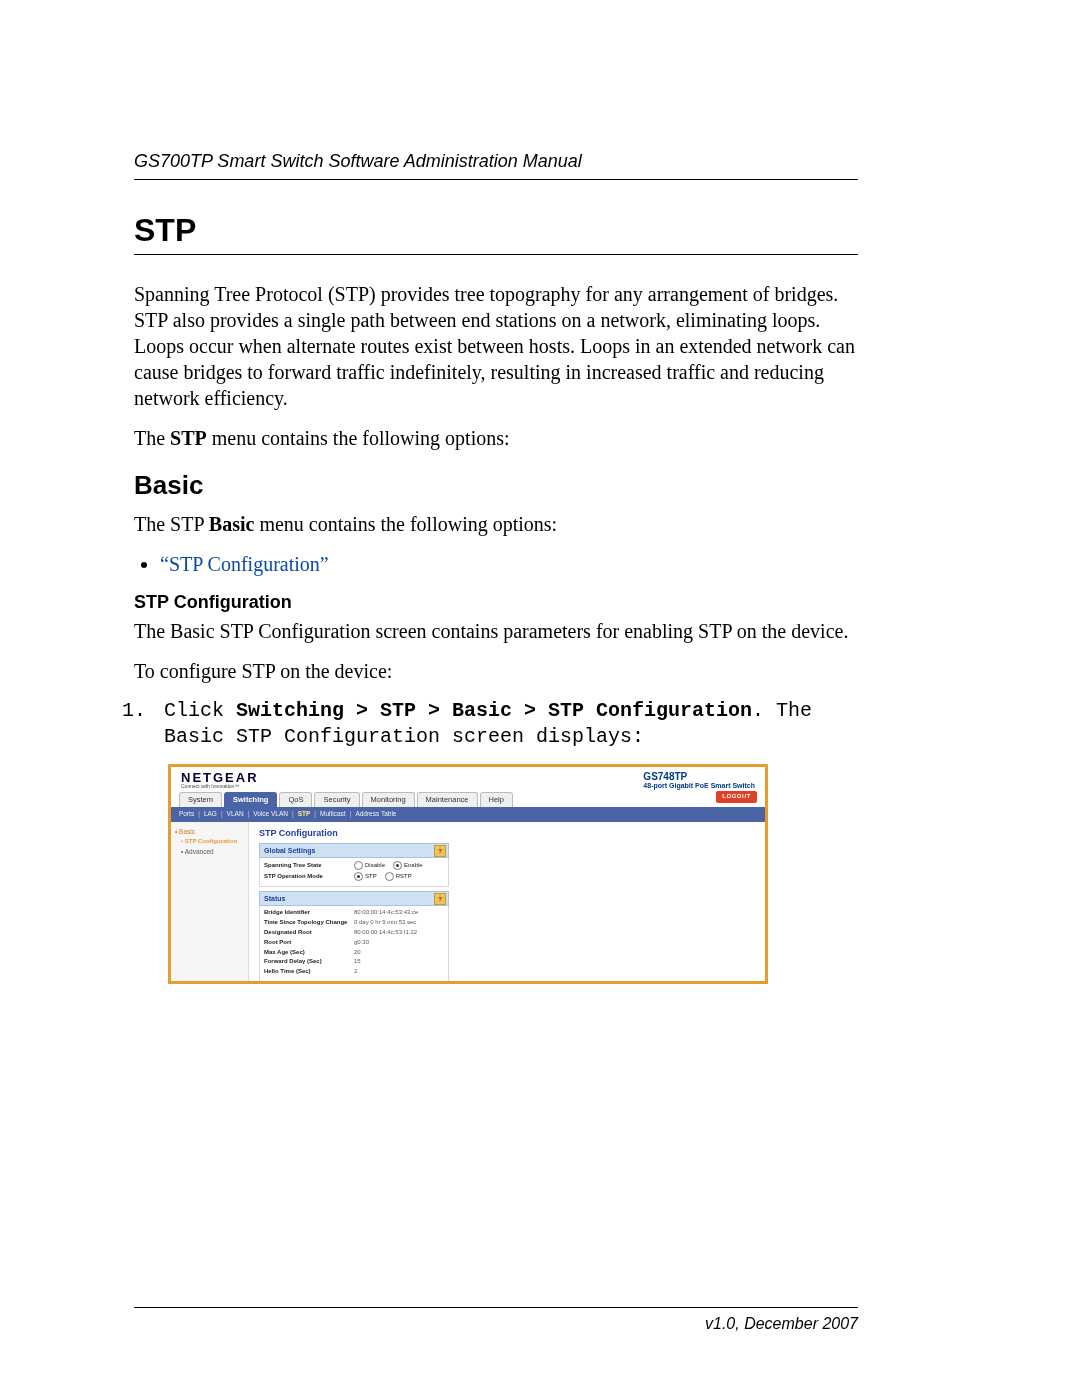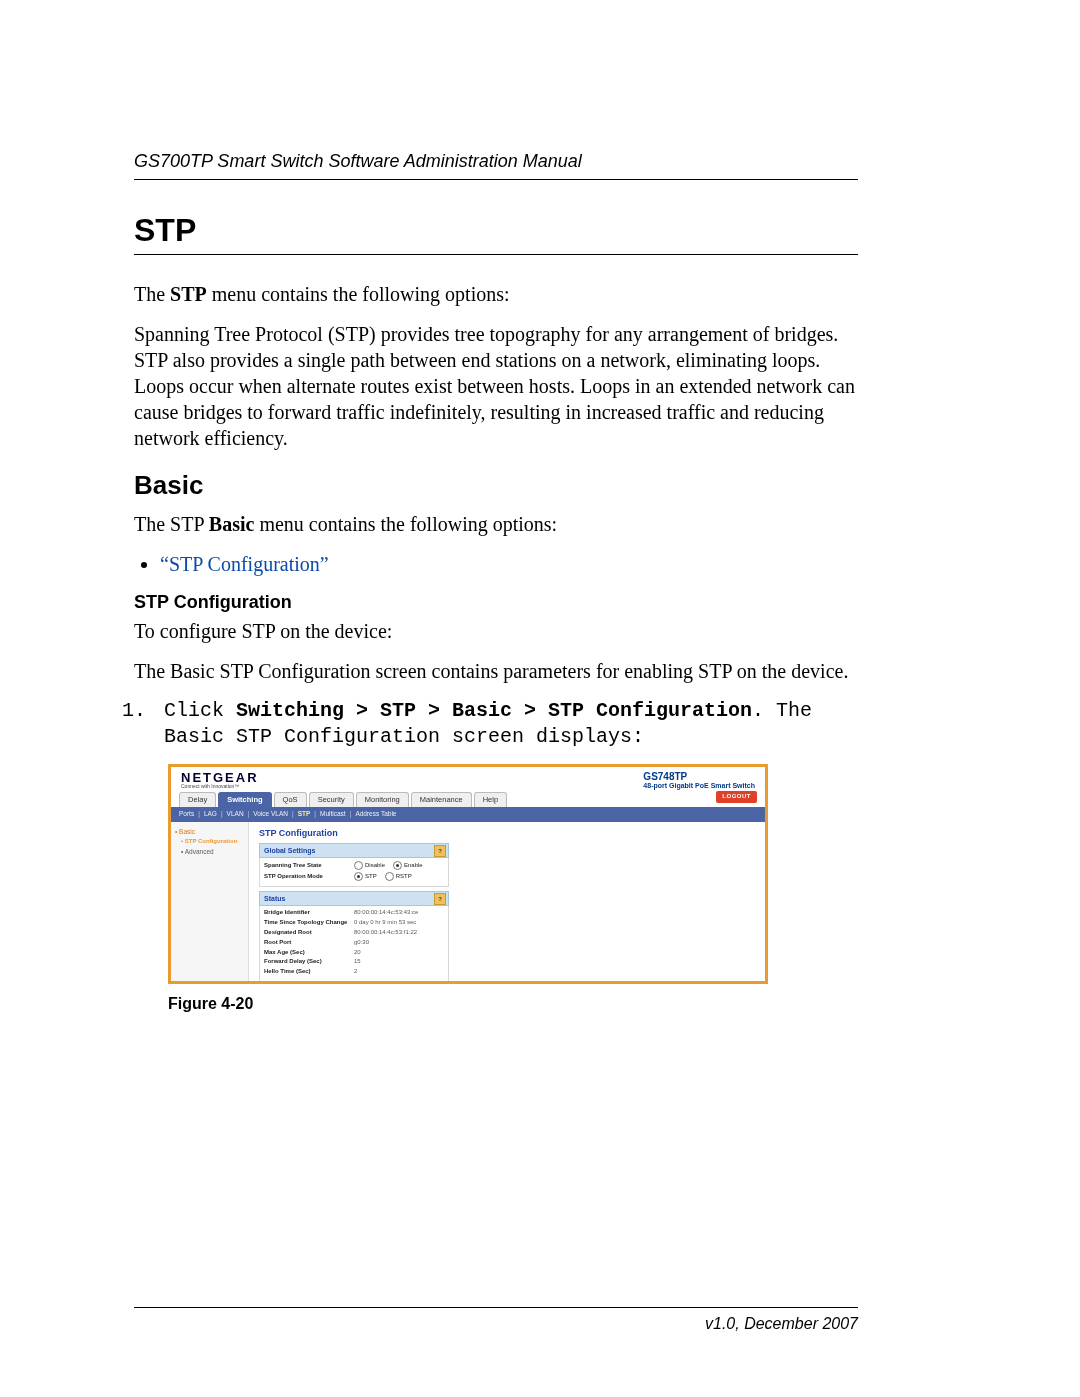--- a/index.html
+++ b/index.html
@@ -292,40 +292,40 @@
 <body>
 
 <div class="page">
 
   <div class="running-header">GS700TP Smart Switch Software Administration Manual</div>
   <hr class="rule">
 
   <h1 class="section">STP</h1>
   <hr class="section-underline">
 
+  <p class="body">Spanning Tree Protocol (STP) provides tree topography for any arrangement of bridges. STP also provides a single path between end stations on a network, eliminating loops. Loops occur when alternate routes exist between hosts. Loops in an extended network can cause bridges to forward traffic indefinitely, resulting in increased traffic and reducing network efficiency.</p>
+
   <p class="body">
     <span>The </span><span class="bold">STP</span><span> menu contains the following options:</span>
   </p>
 
-  <p class="body">Spanning Tree Protocol (STP) provides tree topography for any arrangement of bridges. STP also provides a single path between end stations on a network, eliminating loops. Loops occur when alternate routes exist between hosts. Loops in an extended network can cause bridges to forward traffic indefinitely, resulting in increased traffic and reducing network efficiency.</p>
-
 
   <h2 class="subsection">Basic</h2>
 
   <p class="body">
     <span>The STP </span><span class="bold">Basic</span><span> menu contains the following options:</span>
   </p>
 
   <ul class="bullets">
     <li><span class="link">“STP Configuration”</span></li>
   </ul>
 
   <h3 class="subsub">STP Configuration</h3>
+  <p class="body">The Basic STP Configuration screen contains parameters for enabling STP on the device.</p>
   <p class="body">To configure STP on the device:</p>
-  <p class="body">The Basic STP Configuration screen contains parameters for enabling STP on the device.</p>
 
   <ol class="steps">
     <li>
       <span>Click </span><span class="bold">Switching &gt; STP &gt; Basic &gt; STP Configuration</span><span>. The Basic STP Configuration screen displays:</span>
     </li>
   </ol>
 
   <div class="figure-wrap">
     <div class="shot">
 
@@ -334,21 +334,21 @@
           <span class="brand-name">NETGEAR</span>
           <span class="brand-tag">Connect with Innovation™</span>
         </div>
         <div class="prod">
           <div class="prod-model">GS748TP</div>
           <div class="prod-desc">48-port Gigabit PoE Smart Switch</div>
         </div>
       </div>
 
       <div class="tabs">
-        <div class="tab">Delay</div>
+        <div class="tab">System</div>
         <div class="tab active">Switching</div>
         <div class="tab">QoS</div>
         <div class="tab">Security</div>
         <div class="tab">Monitoring</div>
         <div class="tab">Maintenance</div>
         <div class="tab">Help</div>
         <div class="logout">LOGOUT</div>
       </div>
 
       <div class="subnav">
@@ -442,21 +442,20 @@
                   <span class="lbl">Hello Time (Sec)</span>
                   <span class="val">2</span>
                 </div>
             </div>
           </div>
 
         </div>
       </div>
     </div>
 
-    <div class="figure-caption">Figure 4-20</div>
   </div>
 
   <div class="footer">
     <hr class="footer-rule">
     <div class="footer-version">v1.0, December 2007</div>
   </div>
 
 </div>
 
 </body></html>

